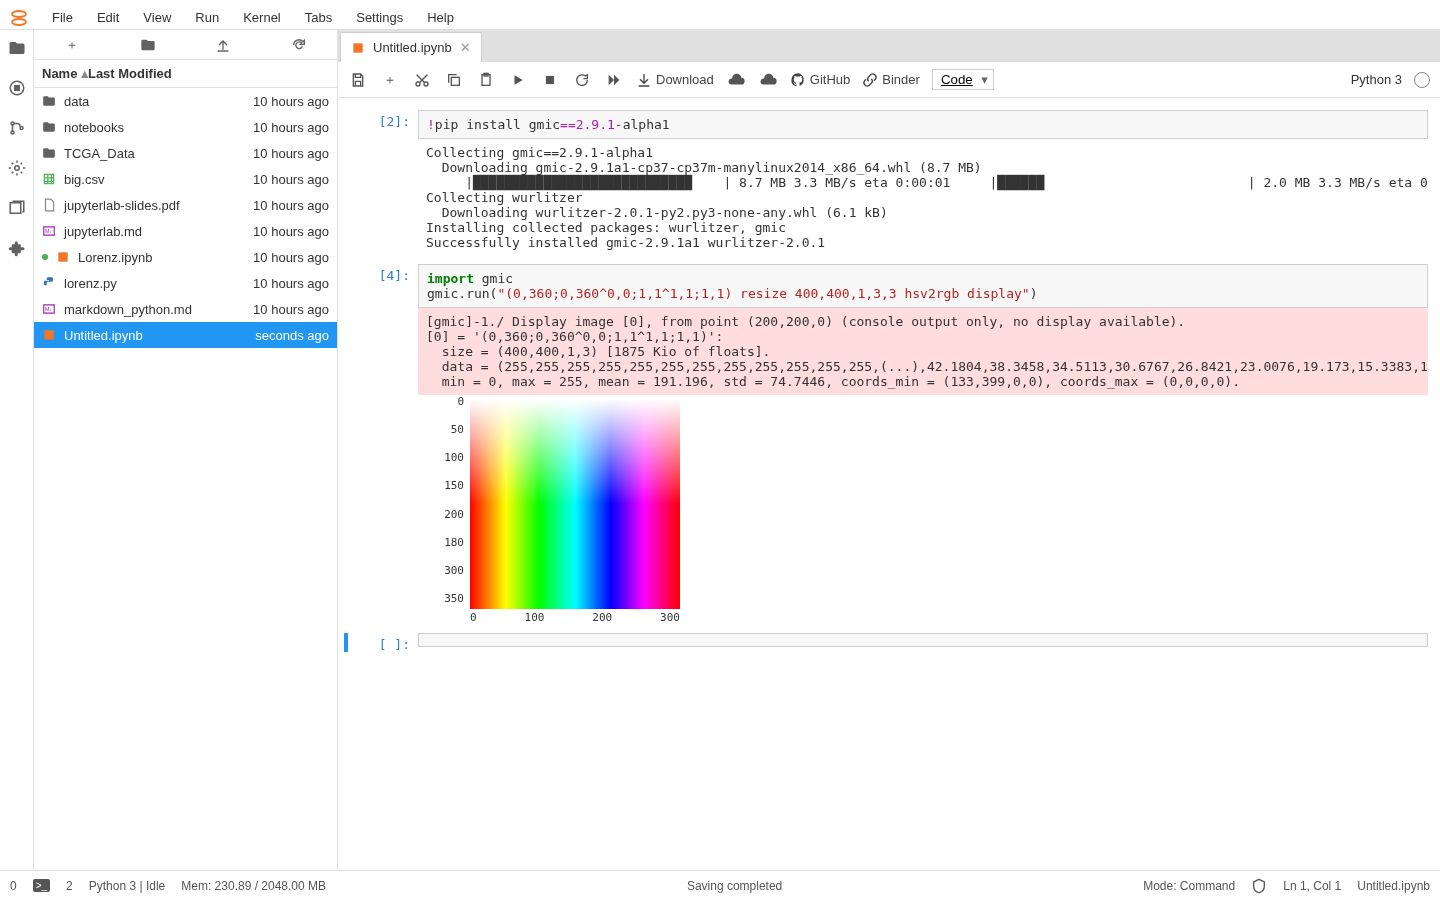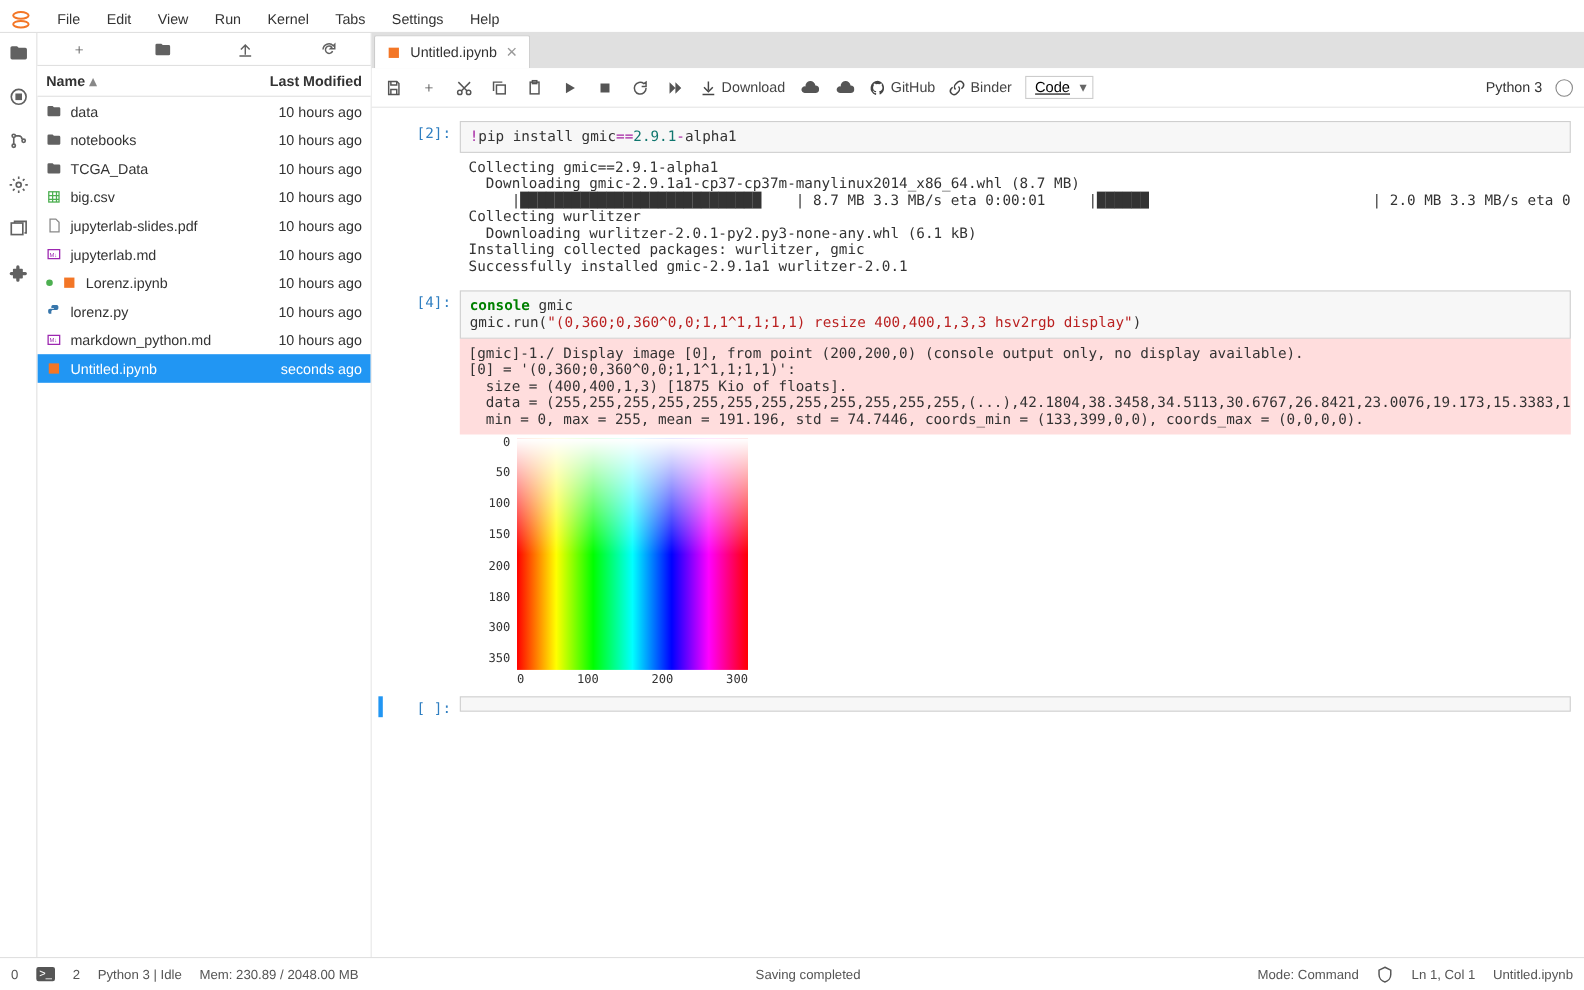--- a/index.html
+++ b/index.html
@@ -9,21 +9,21 @@
 .menu-item { padding: 4px 10px; cursor: pointer; }
 
 .main-row { display: flex; height: 840px; }
 .left-rail { width: 34px; border-right: 1px solid #e0e0e0; display: flex; flex-direction: column; align-items: center; padding-top: 8px; gap: 20px; }
 .left-rail .rail-icon { width: 20px; height: 20px; display: flex; align-items: center; justify-content: center; color: #616161; cursor: pointer; }
 
 .filebrowser { width: 304px; border-right: 1px solid #e0e0e0; display: flex; flex-direction: column; }
 .fb-toolbar { height: 30px; display: flex; align-items: center; justify-content: space-around; border-bottom: 1px solid #e0e0e0; }
 .fb-toolbar .fb-btn { width: 24px; height: 24px; display: flex; align-items: center; justify-content: center; color: #616161; cursor: pointer; }
 .fb-crumb { height: 28px; display: flex; align-items: center; padding: 0 8px; border-bottom: 1px solid #e0e0e0; gap: 4px; }
-.fb-header { height: 28px; display: flex; align-items: center; padding: 0 8px; border-bottom: 1px solid #e0e0e0; background: #fff; font-weight: 600; justify-content: space-between; }
+.fb-header { height: 28px; display: flex; align-items: center; padding: 0 8px; border-bottom: 1px solid #e0e0e0; background: #fff; font-weight: 600; justify-content: flex-start; }
 .fb-header .sort-icon { margin-left: 4px; color: #888; }
 .fb-list { flex: 1; overflow: auto; }
 .fb-row { height: 26px; display: flex; align-items: center; padding: 0 8px; justify-content: space-between; cursor: pointer; }
 .fb-row.selected { background: #2196f3; color: #fff; }
 .fb-row .left { display: flex; align-items: center; gap: 6px; }
 .fb-row .file-ico { width: 16px; text-align: center; }
 .git-dot { width: 6px; height: 6px; border-radius: 3px; background: #4caf50; margin-right: 2px; }
 
 .editor-area { flex: 1; display: flex; flex-direction: column; background: #f5f5f5; min-width: 0; }
 .tabbar { height: 32px; display: flex; align-items: flex-end; padding-left: 2px; background: #e0e0e0; }
@@ -41,21 +41,21 @@
 .notebook { flex: 1; background: #fff; overflow: auto; padding: 12px 12px 12px 10px; }
 .cell { display: flex; margin-bottom: 8px; }
 .prompt { width: 70px; text-align: right; color: #307fc1; font-family: "Menlo","Consolas",monospace; font-size: 13px; padding: 4px 8px 0 0; }
 .cell-body { flex: 1; min-width: 0; }
 .code-input { border: 1px solid #cfcfcf; background: #f7f7f7; padding: 6px 8px; font-family: "Menlo","Consolas",monospace; font-size: 13px; white-space: pre; overflow-x: auto; }
 .output-text { font-family: "Menlo","Consolas",monospace; font-size: 13px; white-space: pre; padding: 6px 8px; overflow-x: hidden; }
 .output-stderr { background: #fdd; }
 .tok-mag { color: #a626a4; }
 .tok-kw { color: #008000; font-weight: bold; }
 .tok-str { color: #ba2121; }
-.tok-num { color: #0f766e; }
+.tok-num { color: #a21caf; }
 .tok-op { color: #a626a4; }
 .active-cell { border-left: 4px solid #2196f3; padding-left: 0; margin-left: -4px; }
 
 .statusbar { height: 30px; border-top: 1px solid #e0e0e0; display: flex; align-items: center; padding: 0 10px; gap: 16px; font-size: 12px; color: #555; justify-content: space-between; }
 .statusbar .left, .statusbar .right, .statusbar .center { display: flex; align-items: center; gap: 16px; }
 .statusbar .term-ico { background: #555; color: #fff; padding: 1px 3px; border-radius: 2px; font-size: 10px; }
 
 svg { display: block; }
 
 
@@ -373,21 +373,21 @@
      |████████████████████████████    | 8.7 MB 3.3 MB/s eta 0:00:01     |██████                          | 2.0 MB 3.3 MB/s eta 0:00:032
 Collecting wurlitzer
   Downloading wurlitzer-2.0.1-py2.py3-none-any.whl (6.1 kB)
 Installing collected packages: wurlitzer, gmic
 Successfully installed gmic-2.9.1a1 wurlitzer-2.0.1</div>
           </div>
         </div>
         <div class="cell">
           <div class="prompt">[4]:</div>
           <div class="cell-body">
-            <div class="code-input"><span class="tok-kw">console</span> gmic
+            <div class="code-input"><span class="tok-kw">import</span> gmic
 gmic.run(<span class="tok-str">"(0,360;0,360^0,0;1,1^1,1;1,1) resize 400,400,1,3,3 hsv2rgb display"</span>)</div>
             <div class="output-text output-stderr">[gmic]-1./ Display image [0], from point (200,200,0) (console output only, no display available).
 [0] = '(0,360;0,360^0,0;1,1^1,1;1,1)':
   size = (400,400,1,3) [1875 Kio of floats].
   data = (255,255,255,255,255,255,255,255,255,255,255,255,(...),42.1804,38.3458,34.5113,30.6767,26.8421,23.0076,19.173,15.3383,11.5037,7.66914,3.83457,0).
   min = 0, max = 255, mean = 191.196, std = 74.7446, coords_min = (133,399,0,0), coords_max = (0,0,0,0).</div>
             <div class="hsvplot">
               <div class="axes-y">
                 <span>0</span>
                 <span>50</span>

